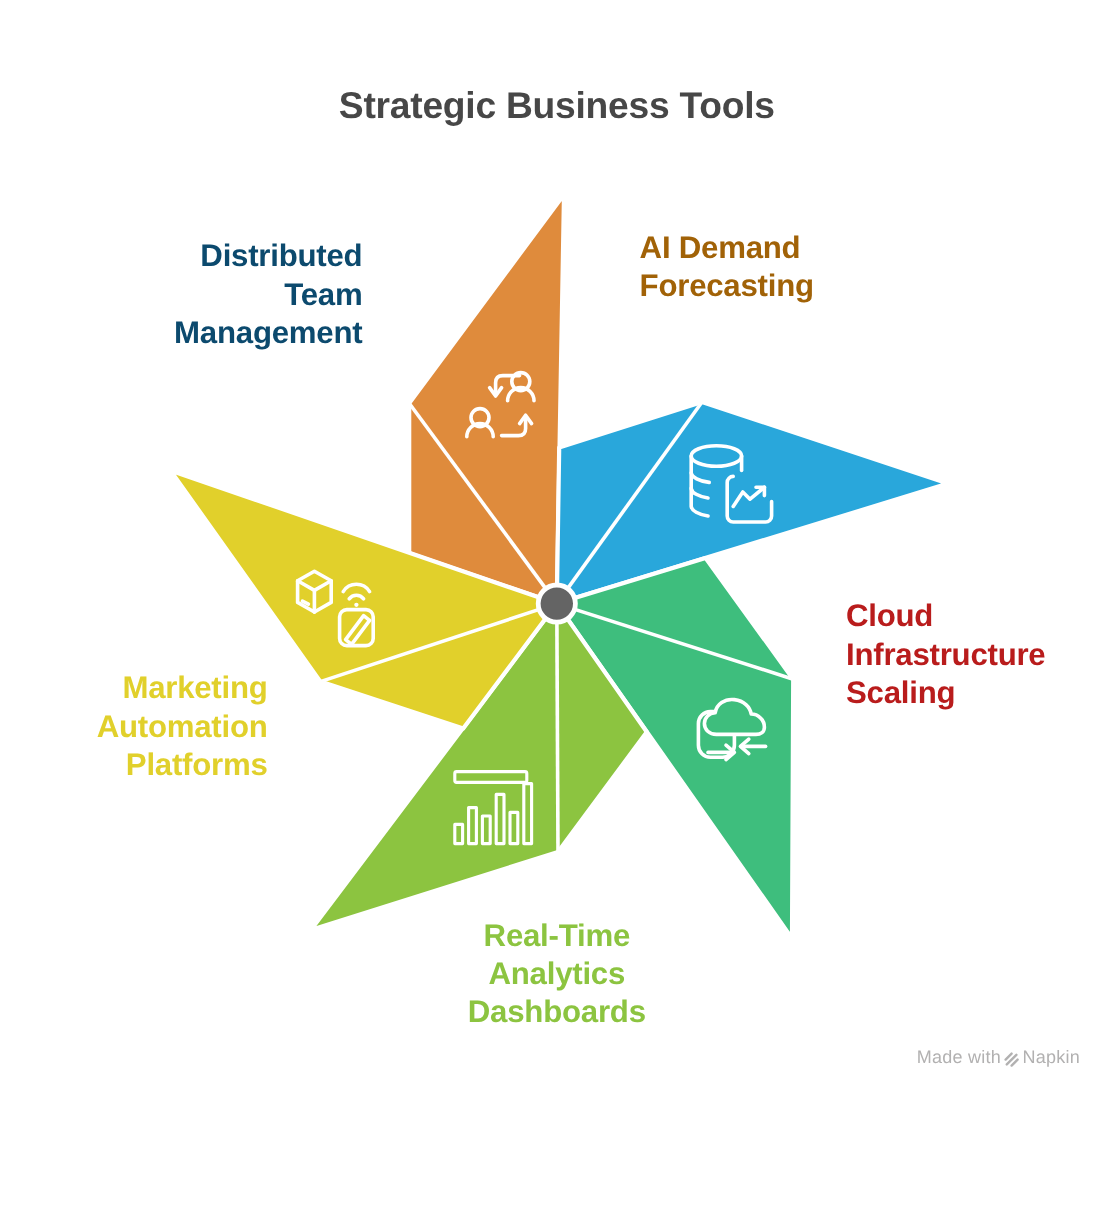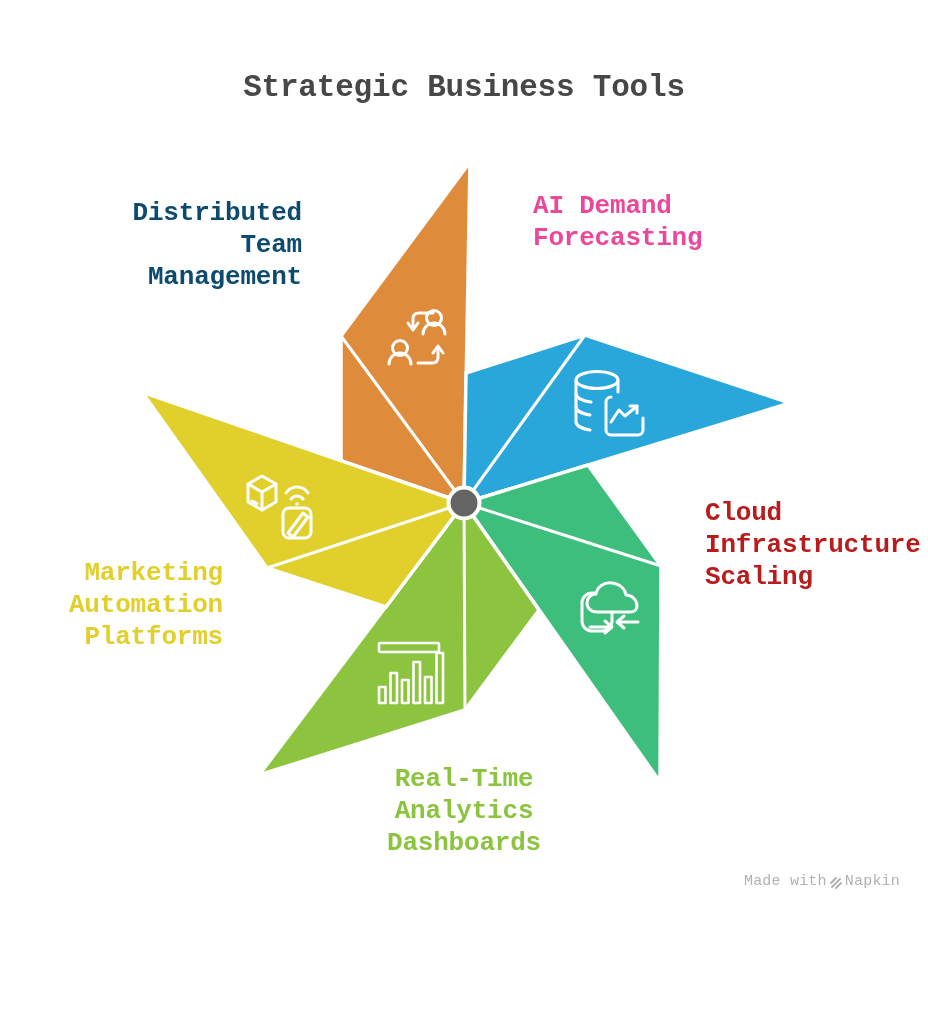--- a/index.html
+++ b/index.html
@@ -1,17 +1,17 @@
 <!DOCTYPE html>
 <html><head>
 <meta charset="utf-8">
 <style>
   html,body{margin:0;padding:0;background:#fff;}
   .canvas{position:relative;width:928px;height:916px;background:#ffffff;overflow:hidden;
-          font-family:Liberation Mono, monospace;}
+          font-family:Liberation Sans, sans-serif;}
   .pinwheel-svg{position:absolute;left:0;top:0;}
   .title{position:absolute;top:70px;left:0;width:100%;text-align:center;
          font-size:31px;font-weight:700;letter-spacing:-0.2px;}
   .label{position:absolute;font-size:26px;font-weight:700;line-height:32px;
          white-space:pre-line;letter-spacing:-0.2px;}
   .label-orange{right:626px;top:197px;text-align:right;}
   .label-blue{left:533px;top:190px;text-align:left;}
   .label-green{left:705px;top:497px;text-align:left;}
   .label-lime{left:289px;top:763px;width:350px;text-align:center;}
   .label-yellow{right:705px;top:557px;text-align:right;}
@@ -104,21 +104,21 @@
     </g>
 
     <circle cx="464" cy="503" r="15.5" stroke="#fff" stroke-width="4" fill="#646464"></circle>
   </svg>
 
   <div class="title" style="color: rgb(71, 71, 71);">Strategic Business Tools</div>
 
   <div class="label label-orange" style="color: #0c4a6e;">Distributed
 Team
 Management</div>
-  <div class="label label-blue" style="color: #ec4899;">AI Demand
+  <div class="label label-blue" style="color: #a16207;">AI Demand
 Forecasting</div>
   <div class="label label-green" style="color: #b91c1c;">Cloud
 Infrastructure
 Scaling</div>
   <div class="label label-yellow" style="color: rgb(225, 208, 43);">Marketing
 Automation
 Platforms</div>
   <div class="label label-lime" style="color: rgb(140, 196, 64);">Real-Time
 Analytics
 Dashboards</div>

